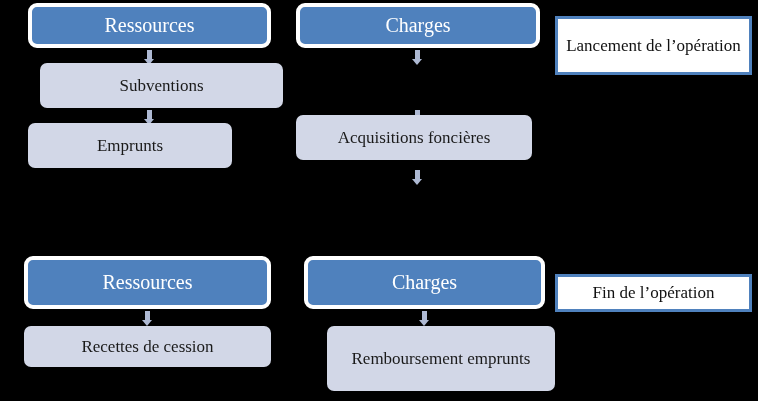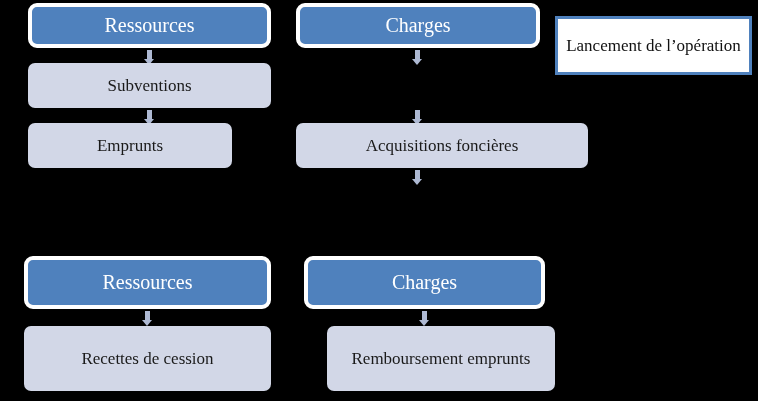--- a/index.html
+++ b/index.html
@@ -85,21 +85,21 @@
 
 <div id="canvas">
 
   <div class="node header" style="left:28px; top:3px; width:243px; height:45px;">Ressources</div>
 
   <div class="arrow" style="left:144px; top:50px; height:15px;">
     <div class="shaft" style="height:9px;"></div>
     <div class="head" style="top:9px;"></div>
   </div>
 
-  <div class="node step" style="left:28px; top:63px; width:243px; height:45px;">Subventions</div>
+  <div class="node step" style="left:40px; top:63px; width:243px; height:45px;">Subventions</div>
 
   <div class="arrow" style="left:144px; top:110px; height:15px;">
     <div class="shaft" style="height:9px;"></div>
     <div class="head" style="top:9px;"></div>
   </div>
 
   <div class="node step" style="left:28px; top:123px; width:204px; height:45px;">Emprunts</div>
 
   <div class="node header" style="left:296px; top:3px; width:244px; height:45px;">Charges</div>
 
@@ -107,42 +107,43 @@
     <div class="shaft" style="height:9px;"></div>
     <div class="head" style="top:9px;"></div>
   </div>
 
 
   <div class="arrow" style="left:412px; top:110px; height:15px;">
     <div class="shaft" style="height:9px;"></div>
     <div class="head" style="top:9px;"></div>
   </div>
 
-  <div class="node step" style="left:296px; top:123px; width:292px; height:45px;">Acquisitions foncières</div>
+  <div class="node step" style="left:296px; top:115px; width:236px; height:45px;">Acquisitions foncières</div>
 
   <div class="arrow" style="left:412px; top:170px; height:15px;">
     <div class="shaft" style="height:9px;"></div>
     <div class="head" style="top:9px;"></div>
   </div>
 
 
   <div class="node phase" style="left:555px; top:4px; width:197px; height:59px;">Lancement de l’opération</div>
 
   <div class="node header" style="left:24px; top:256px; width:247px; height:53px;">Ressources</div>
 
   <div class="arrow" style="left:142px; top:311px; height:15px;">
     <div class="shaft" style="height:9px;"></div>
     <div class="head" style="top:9px;"></div>
   </div>
 
-  <div class="node step" style="left:24px; top:326px; width:247px; height:65px;text-align:center;">Recettes de cession</div>
+  <div class="node step" style="left:24px; top:326px; width:247px; height:41px;text-align:center;">Recettes de cession</div>
 
   <div class="node header" style="left:304px; top:256px; width:241px; height:53px;">Charges</div>
 
   <div class="arrow" style="left:419px; top:311px; height:15px;">
     <div class="shaft" style="height:9px;"></div>
     <div class="head" style="top:9px;"></div>
   </div>
 
   <div class="node step" style="left:327px; top:326px; width:228px; height:65px;">Remboursement emprunts</div>
 
+  <div class="node phase" style="left:555px; top:262px; width:197px; height:38px;">Fin de l’opération</div>
 
 </div>
 
 </body></html>

